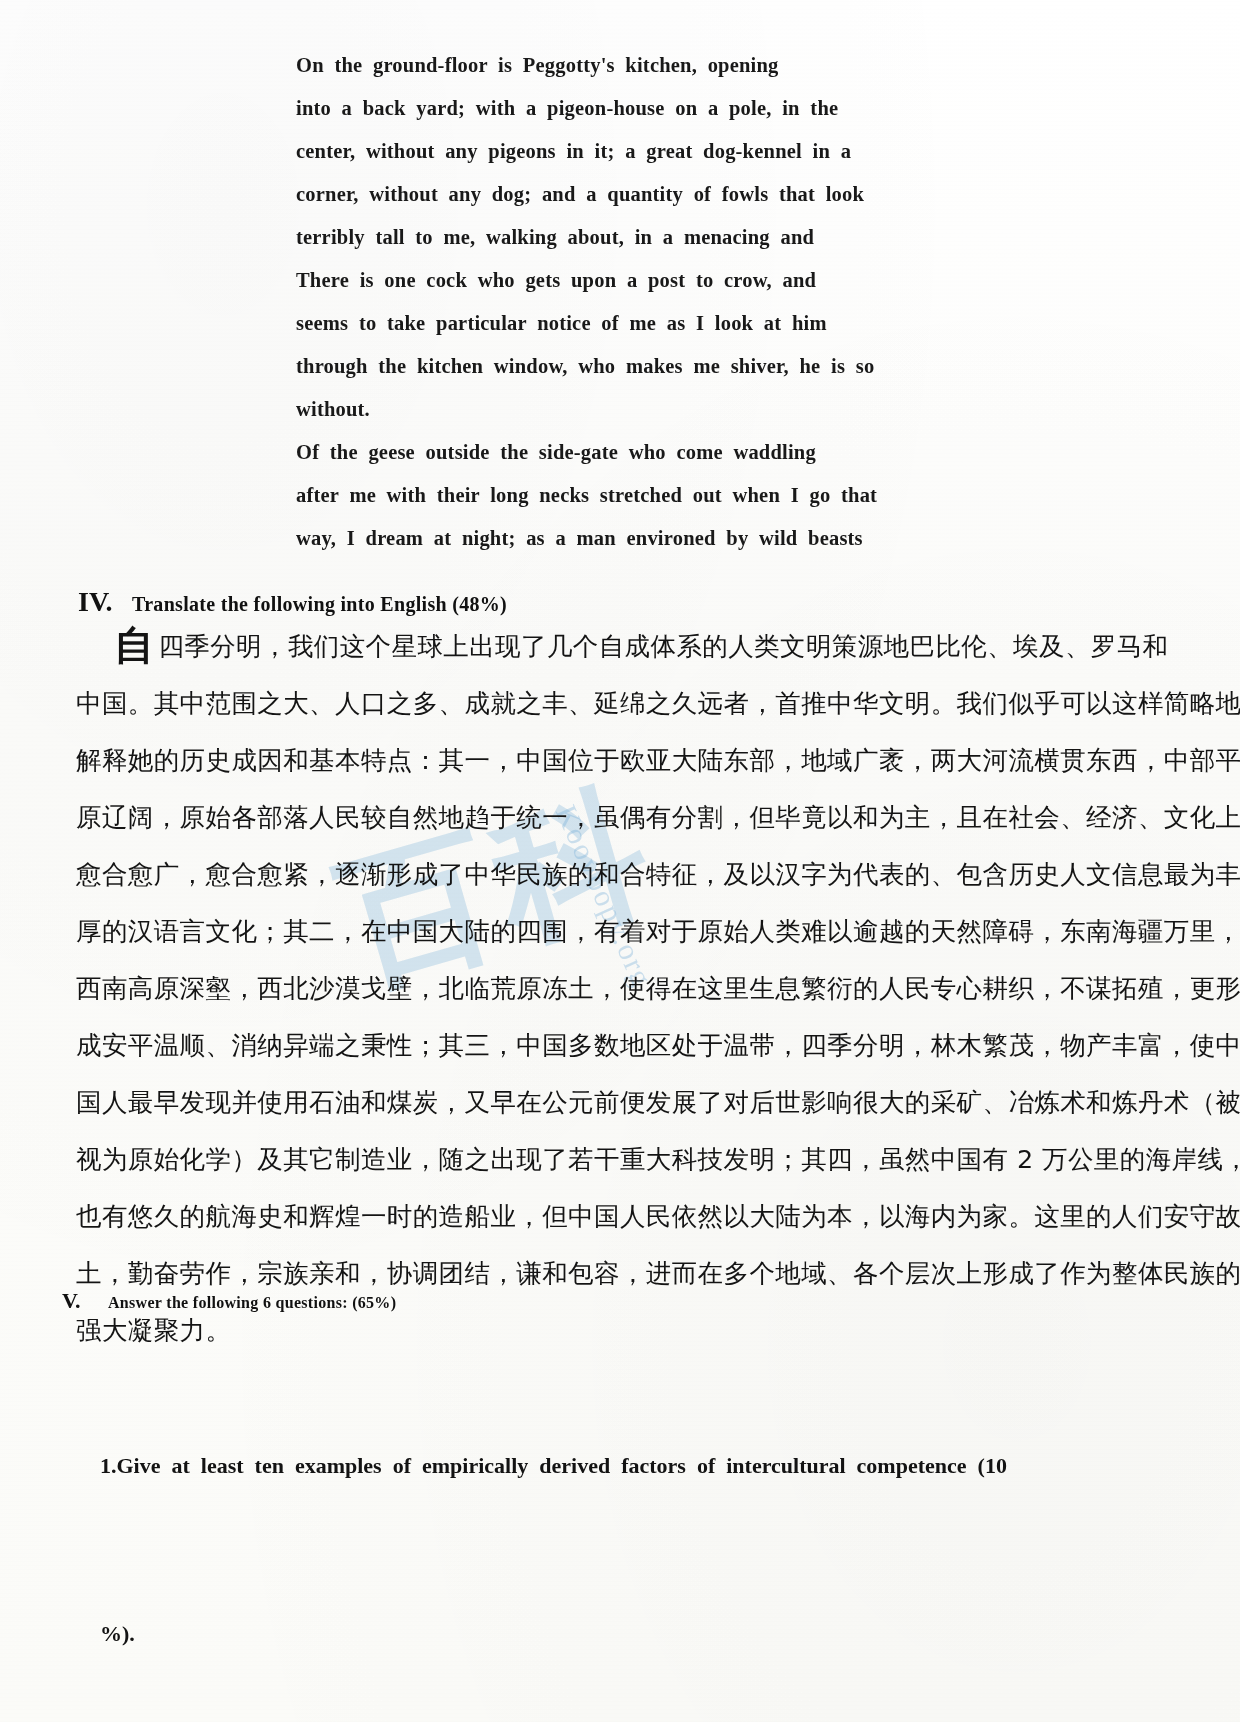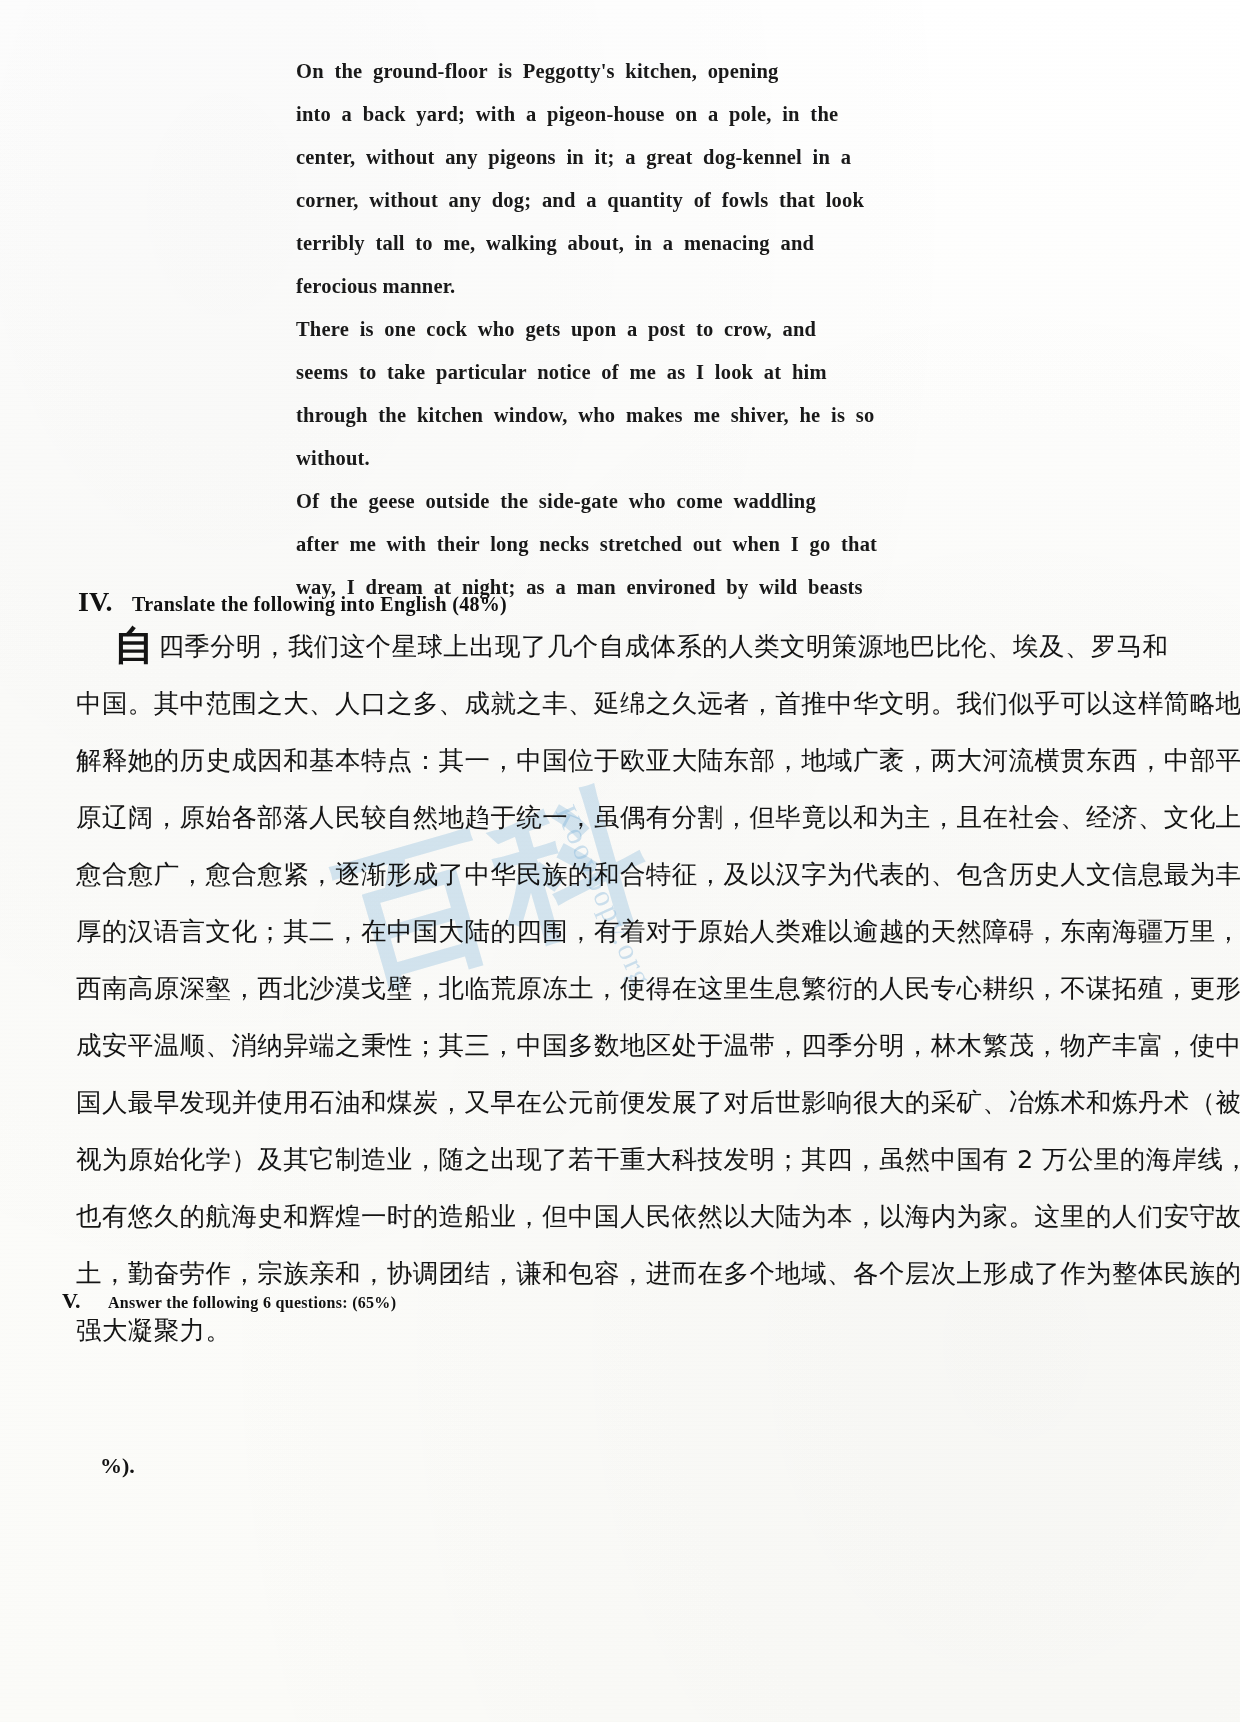--- a/index.html
+++ b/index.html
@@ -61,21 +61,21 @@
   
   .content {
     position: relative;
     z-index: 2;
   }
 
   
   .passage {
     position: absolute;
     left: 250px;
-    top: 50px;
+    top: 44px;
     width: 510px;
     font-family: "Liberation Serif", "DejaVu Serif", serif;
     font-size: 20.5px;
     line-height: 43px;
     color: #191919;
     text-align: justify;
     text-justify: inter-word;
     font-weight: 600;
     letter-spacing: 0.2px;
   }
@@ -188,21 +188,20 @@
 
   <div class="content">
 
     <div class="passage">
       <p>
         <span class="pline">On  the  ground-floor  is  Peggotty's  kitchen,  opening</span>
         <span class="pline">into  a  back  yard;  with  a  pigeon-house  on  a  pole,  in  the</span>
         <span class="pline">center,  without  any  pigeons  in  it;  a  great  dog-kennel  in  a</span>
         <span class="pline">corner,  without  any  dog;  and  a  quantity  of  fowls  that  look</span>
         <span class="pline">terribly  tall  to  me,  walking  about,  in  a  menacing  and</span>
-        <span class="pline">ferocious manner.</span>
       </p>
       <p>
         <span class="pline">There  is  one  cock  who  gets  upon  a  post  to  crow,  and</span>
         <span class="pline">seems  to  take  particular  notice  of  me  as  I  look  at  him</span>
         <span class="pline">through  the  kitchen  window,  who  makes  me  shiver,  he  is  so</span>
         <span class="pline">without.</span>
       </p>
       <p>
         <span class="pline">Of  the  geese  outside  the  side-gate  who  come  waddling</span>
         <span class="pline">after  me  with  their  long  necks  stretched  out  when  I  go  that</span>
@@ -229,20 +228,21 @@
       <span class="cn-line">土，勤奋劳作，宗族亲和，协调团结，谦和包容，进而在多个地域、各个层次上形成了作为整体民族的</span>
       <span class="cn-line">强大凝聚力。</span>
     </div>
 
     <div class="section-heading" id="sec5">
       <span class="sec-num">V.</span><span class="sec-text">Answer the following 6 questions:  (65%)</span>
     </div>
 
     <div class="questions">
       <span class="q">
+        <span class="q-line">1.Give  at  least  ten  examples  of  empirically  derived  factors  of  intercultural  competence  (10</span>
         <span class="q-line">%).</span>
       </span>
 
     </div>
 
   </div>
 
   <div class="noise"></div>
 </div>
 

